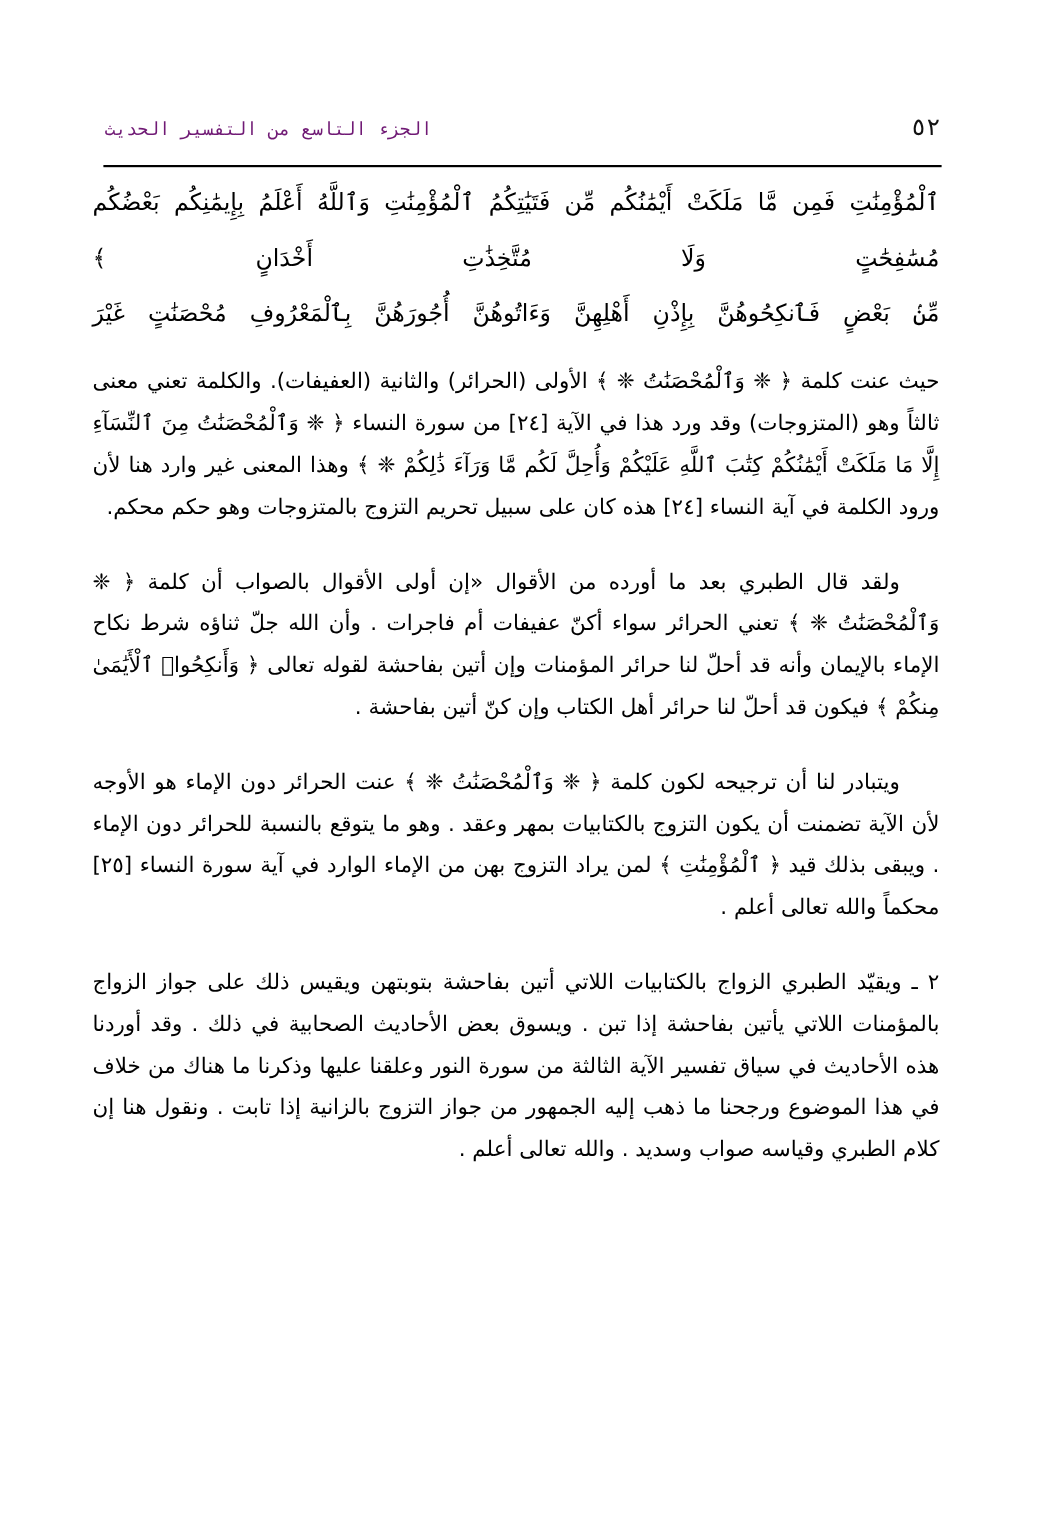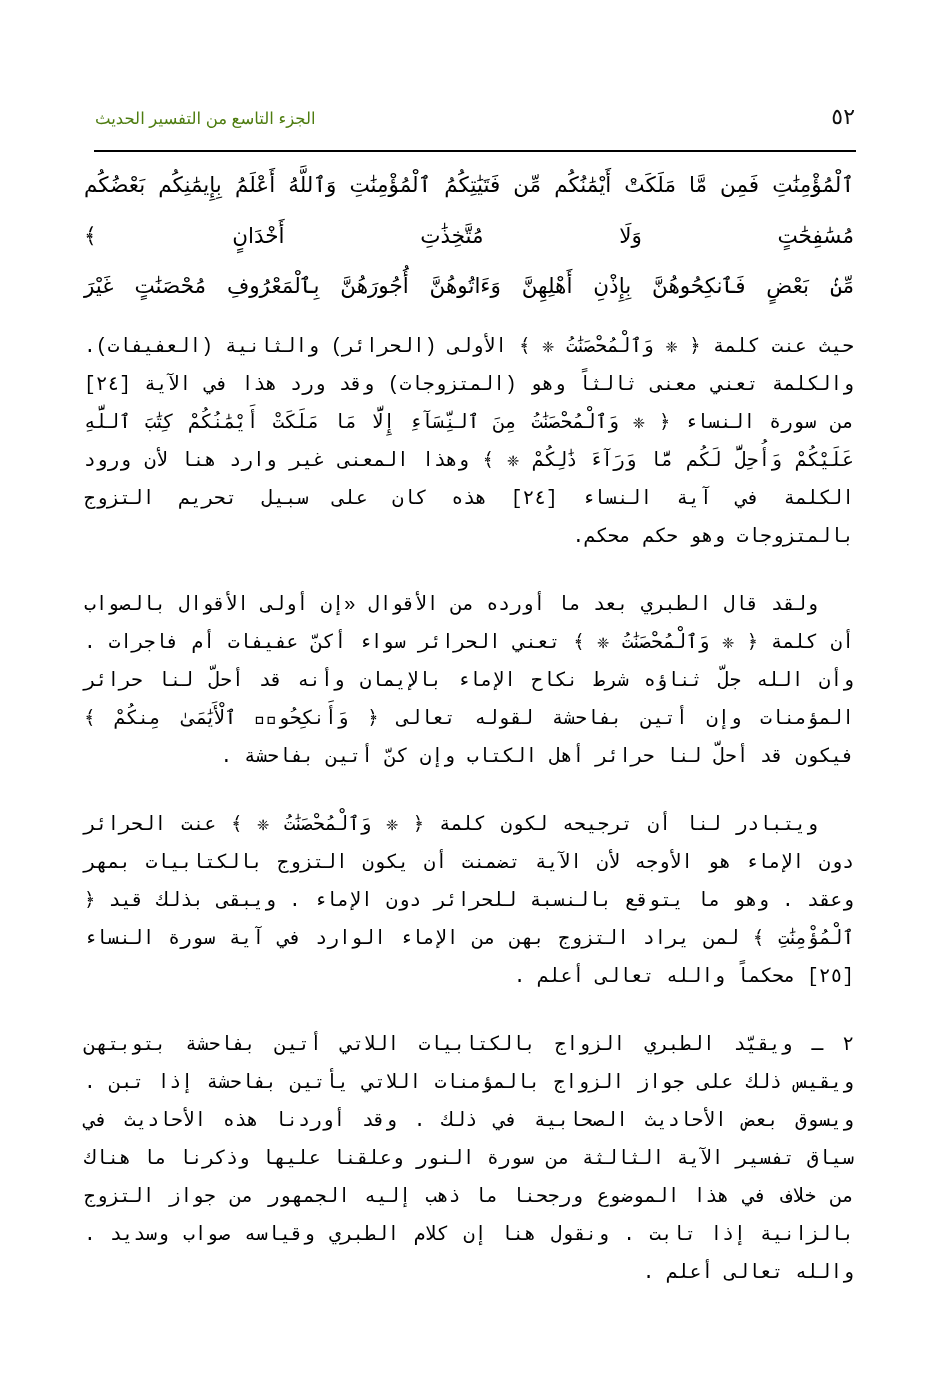--- a/index.html
+++ b/index.html
@@ -24,29 +24,29 @@
     position: absolute;
     top: 104px;
     left: 95px;
     right: 95px;
     display: flex;
     flex-direction: row-reverse;
     align-items: baseline;
     justify-content: space-between;
   }
   .header-title {
-    font-family: Liberation Sans, sans-serif;
+    font-family: Liberation Mono, monospace;
     font-size: 16.5px;
     letter-spacing: 0px;
-    color: #4d7c0f;
+    color: #701a75;
     white-space: nowrap;
     margin-right: 112px;
   }
   .page-number {
-    font-family: Liberation Sans, sans-serif;
+    font-family: Liberation Mono, monospace;
     font-size: 22px;
     color: #111;
     letter-spacing: 2px;
   }
   .rule {
     position: absolute;
     top: 150px;
     left: 94px;
     right: 94px;
     height: 0;
@@ -82,21 +82,20 @@
     margin-top: 16px;
   }
   .para.first-indent {
     text-indent: 36px;
   }
   .para.gap {
     margin-top: 30px;
   }
   .endline {
     text-align-last: right;
-    font-family: Liberation Mono, monospace;
   }
   .block-quran {
     margin-bottom: 4px;
   }
 </style>
 </head>
 <body>
 
 <div class="page">
 

